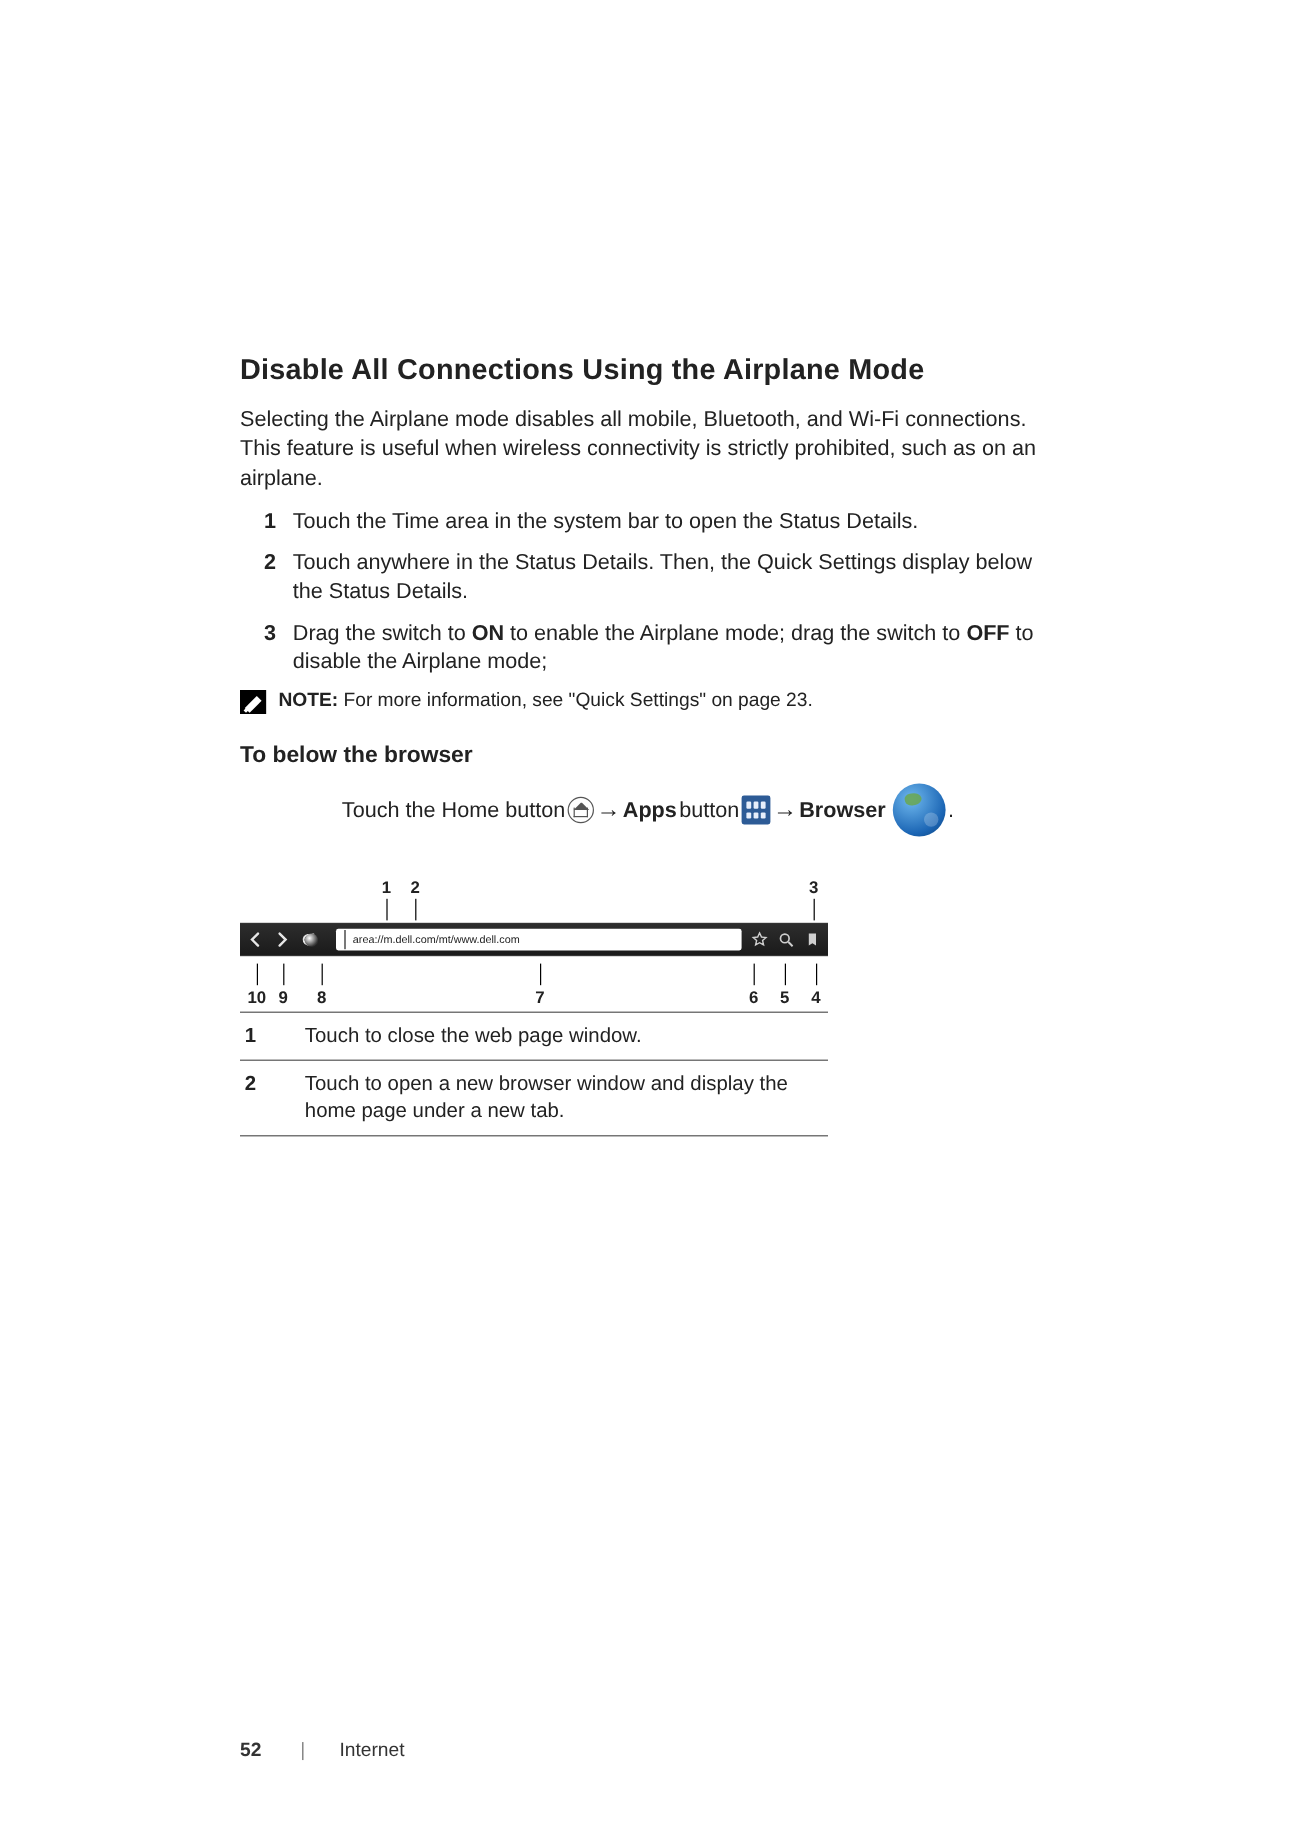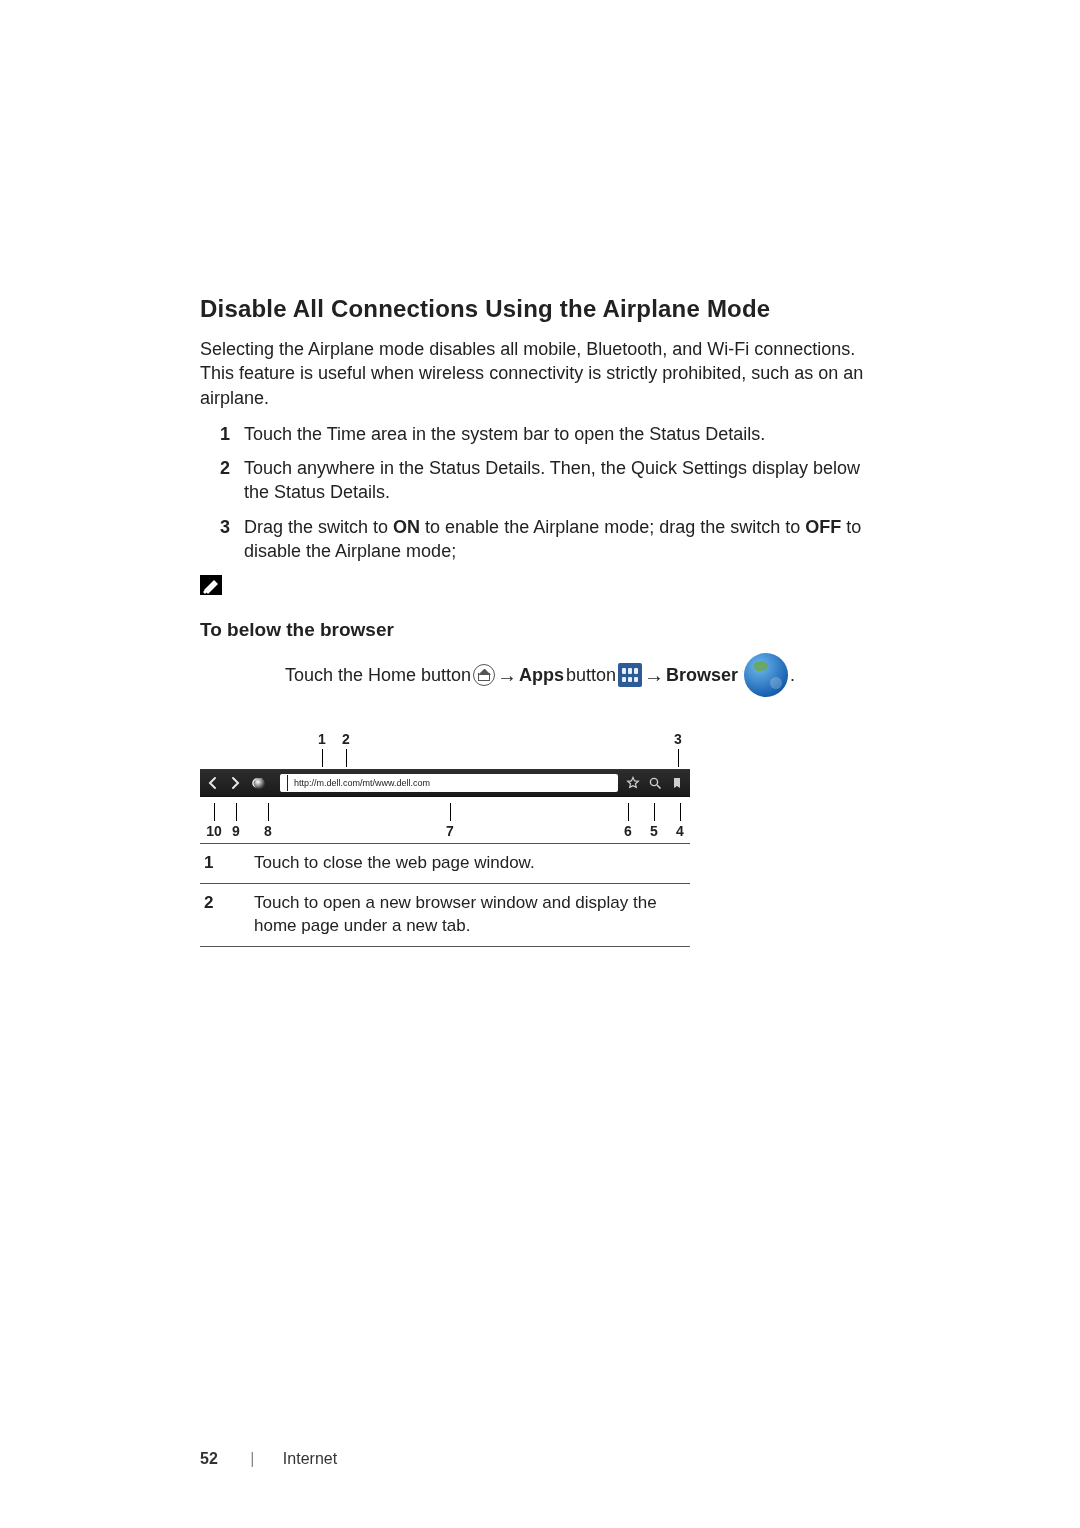--- a/index.html
+++ b/index.html
@@ -101,20 +101,23 @@
   </ol>
 
   <div class="note-row">
     <span class="note-icon">
       <svg viewBox="0 0 22 20" width="22" height="20">
         <rect x="0" y="0" width="22" height="20" fill="#000"></rect>
         <path d="M4 15 L14 5 L18 9 L8 19 Z" fill="#fff"></path>
         <path d="M3 17 L6 14 L8 16 L5 19 Z" fill="#fff"></path>
       </svg>
     </span>
+    <span class="note-text">
+      <span class="bold">NOTE:</span><span> For more information, see "Quick Settings" on page 23.</span>
+    </span>
   </div>
 
 
   <h3 class="sub">To below the browser</h3>
 
   <div class="open-line">
     <span>Touch the Home button </span>
     <span class="inline-icon">
         <span class="home-ico"></span>
       </span>
@@ -164,21 +167,21 @@
         <svg viewBox="0 0 14 14" width="14" height="14">
             <path d="M11 7a4 4 0 1 1-1.2-2.8" stroke="#e6e6e6" stroke-width="1.6" fill="none"></path>
             <path d="M11 2v3h-3" stroke="#e6e6e6" stroke-width="1.6" fill="none"></path>
           </svg>
       </span>
       <span class="url-wrap">
         <span class="nav-ico site-ico"></span>
       </span>
       <div class="urlbox">
         <span class="url-caret"></span>
-        <span class="url-text">http://m.dell.com/mt/www.dell.com</span>
+        <span class="url-text">area://m.dell.com/mt/www.dell.com</span>
       </div>
       <span class="nav-ico right-ico">
         <svg viewBox="0 0 14 14" width="14" height="14">
             <path d="M7 1.5l1.6 3.4 3.7.4-2.8 2.5.8 3.6L7 9.6 3.7 11.4l.8-3.6L1.7 5.3l3.7-.4z" fill="none" stroke="#cfcfcf" stroke-width="1.2"></path>
           </svg>
       </span>
       <span class="nav-ico right-ico">
         <svg viewBox="0 0 14 14" width="14" height="14">
             <circle cx="6" cy="6" r="3.6" fill="none" stroke="#cfcfcf" stroke-width="1.4"></circle>
             <line x1="9" y1="9" x2="12.5" y2="12.5" stroke="#cfcfcf" stroke-width="1.6"></line>

